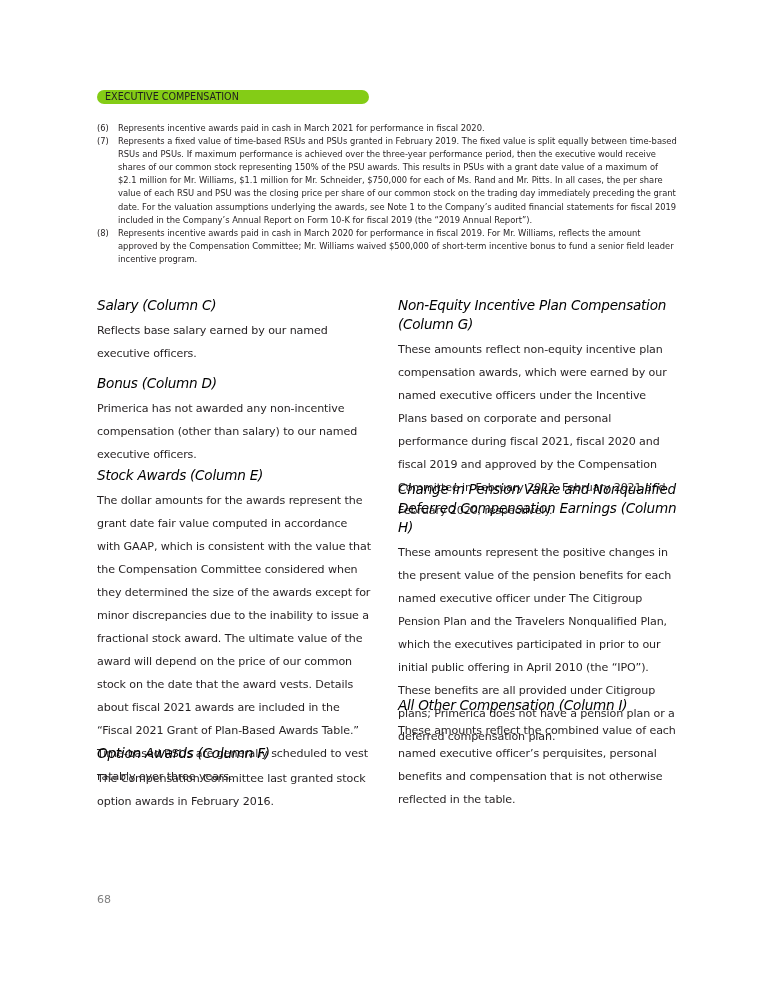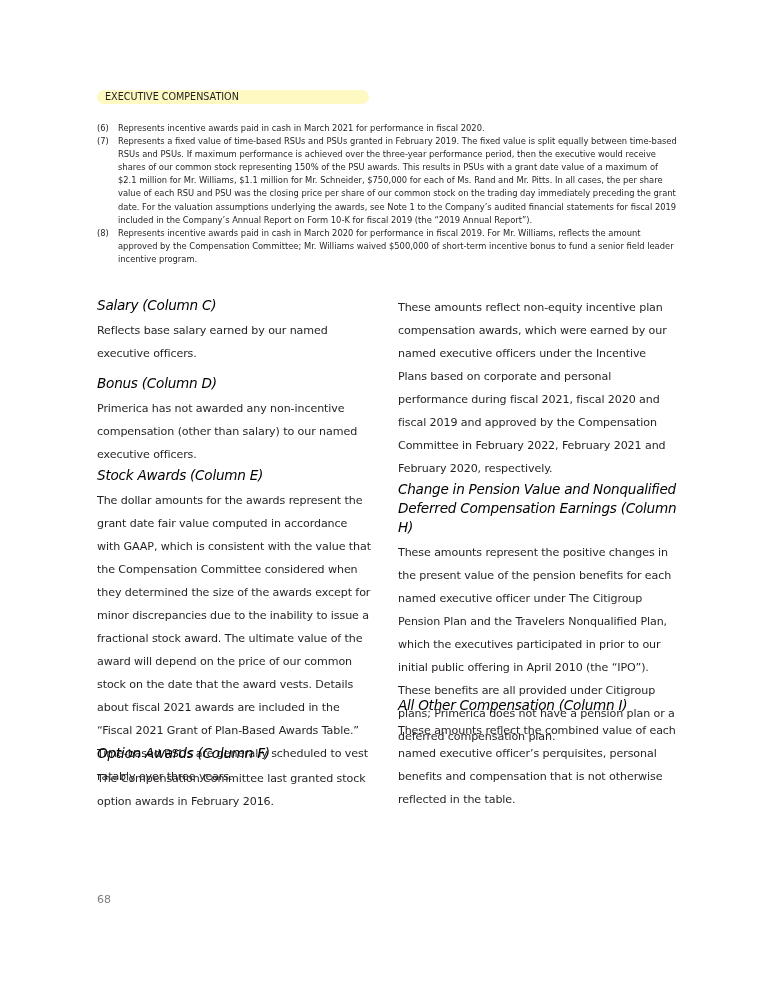--- a/index.html
+++ b/index.html
@@ -2,21 +2,21 @@
 <html><head>
 <meta charset="utf-8">
 <style>
   html, body { margin: 0; padding: 0; }
   body {
     width: 768px; height: 993px; background: #ffffff; position: relative; overflow: hidden;
     font-family: "DejaVu Sans", "Liberation Sans", sans-serif; color: #231f20;
   }
   .section-bar {
     position: absolute; left: 97px; top: 90px; width: 272px; height: 14px;
-    background: #fef9c3; border-radius: 7px;
+    background: #84cc16; border-radius: 7px;
     font-size: 9.6px; line-height: 14px; color: #1e1e1e; padding-left: 8px; box-sizing: border-box;
     letter-spacing: 0px;
   }
   .footnotes {
     position: absolute; left: 97px; top: 122px; width: 580px;
     font-size: 8.35px; line-height: 13.1px; color: #231f20;
   }
   .fn { display: flex; }
   .fn-num { width: 21px; flex: none; }
   .fn-text { flex: 1; }
@@ -71,20 +71,21 @@
     <p class="para">The dollar amounts for the awards represent the grant date fair value computed in accordance with GAAP, which is consistent with the value that the Compensation Committee considered when they determined the size of the awards except for minor discrepancies due to the inability to issue a fractional stock award. The ultimate value of the award will depend on the price of our common stock on the date that the award vests. Details about fiscal 2021 awards are included in the “Fiscal 2021 Grant of Plan-Based Awards Table.” Time-based RSUs are generally scheduled to vest ratably over three years.</p>
   </div>
   <div class="block" style="top:412px;margin-top:36px;">
     <h3 class="heading">Option Awards (Column F)</h3>
     <p class="para">The Compensation Committee last granted stock option awards in February 2016.</p>
   </div>
 </div>
 
 <div class="col col-right">
   <div class="block" style="top:0px;">
+    <h3 class="heading">Non-Equity Incentive Plan Compensation (Column G)</h3>
     <p class="para">These amounts reflect non-equity incentive plan compensation awards, which were earned by our named executive officers under the Incentive Plans based on corporate and personal performance during fiscal 2021, fiscal 2020 and fiscal 2019 and approved by the Compensation Committee in February 2022, February 2021 and February 2020, respectively.</p>
   </div>
   <div class="block" style="top:184px;">
     <h3 class="heading">Change in Pension Value and Nonqualified Deferred Compensation Earnings (Column H)</h3>
     <p class="para">These amounts represent the positive changes in the present value of the pension benefits for each named executive officer under The Citigroup Pension Plan and the Travelers Nonqualified Plan, which the executives participated in prior to our initial public offering in April 2010 (the “IPO”). These benefits are all provided under Citigroup plans; Primerica does not have a pension plan or a deferred compensation plan.</p>
   </div>
   <div class="block" style="top:400px;">
     <h3 class="heading">All Other Compensation (Column I)</h3>
     <p class="para">These amounts reflect the combined value of each named executive officer’s perquisites, personal benefits and compensation that is not otherwise reflected in the table.</p>
   </div>

